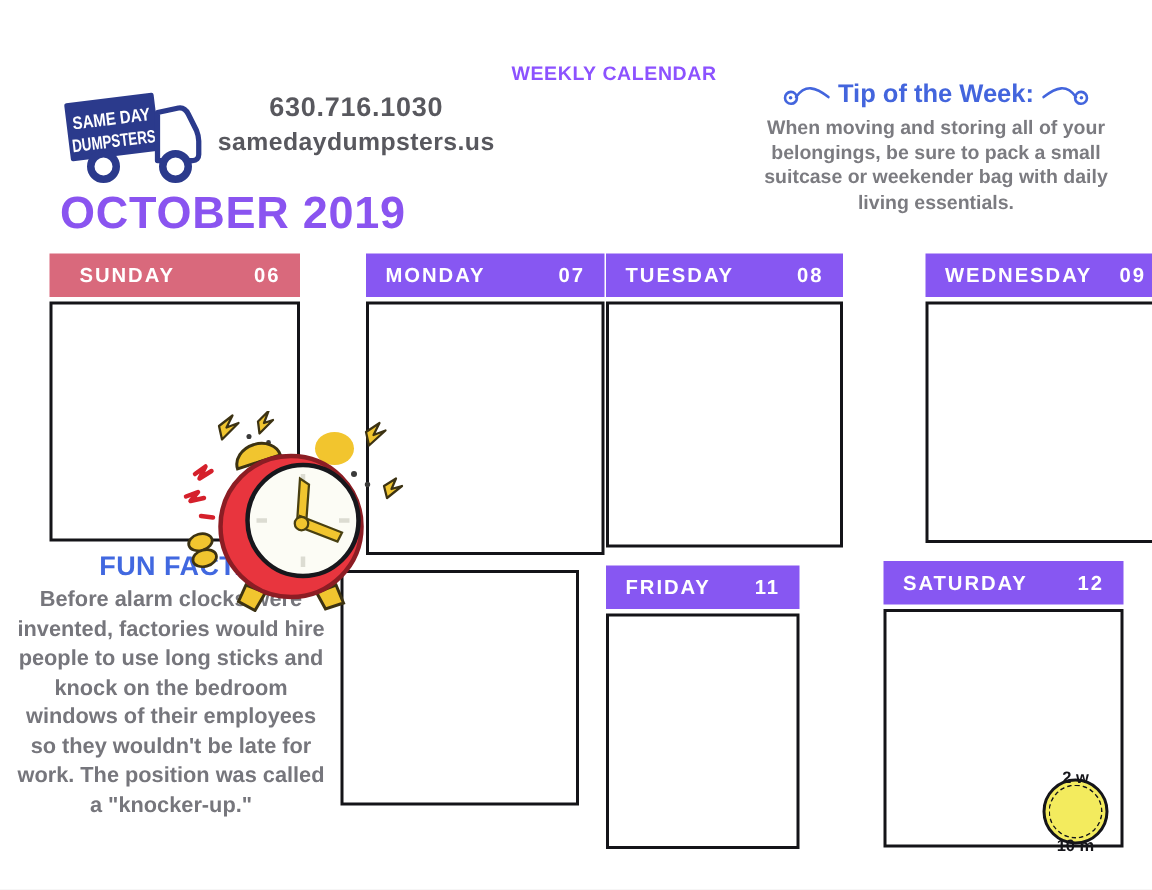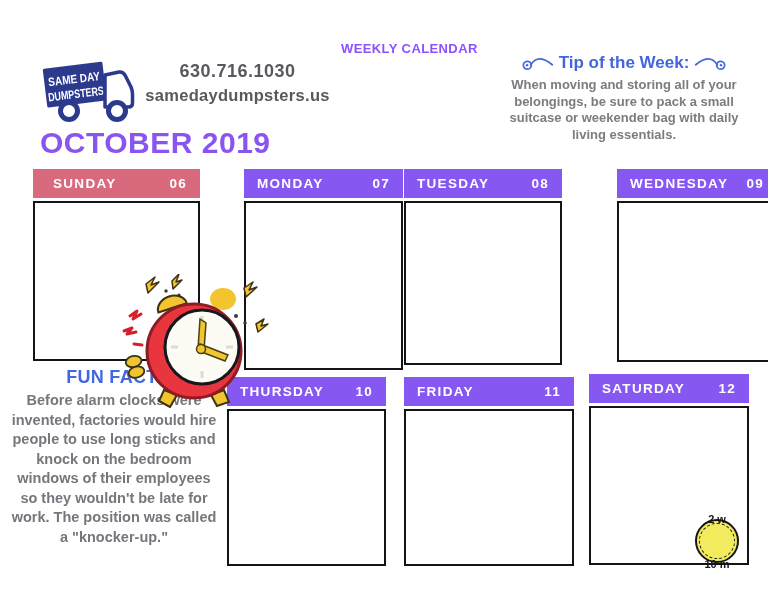--- a/index.html
+++ b/index.html
@@ -53,21 +53,21 @@
     display:flex;justify-content:space-between;align-items:center;
     padding:0 13px;font-size:13.5px;font-weight:bold;letter-spacing:1.3px;
   }
   .day-header.pink{background:var(--pink);padding-left:20px;}
   .day-box{margin-top:3px;background:#fff;border:2.5px solid var(--ink);}
   .cell-sun{left:33px;top:169px;width:167px;}
   .cell-mon{left:244px;top:169px;width:159px;}
   .cell-tue{left:404px;top:169px;width:158px;}
   .cell-wed{left:589px;top:169px;width:160px;padding-left:28px;}
   .cell-thu{left:227px;top:377px;width:159px;}
-  .cell-fri{left:404px;top:377px;width:170px;}
+  .cell-fri{left:404px;top:377px;width:129px;}
   .cell-sat{left:589px;top:374px;width:160px;}
   .cell-sun .day-box{height:156px;}
   .cell-mon .day-box{height:165px;}
   .cell-tue .day-box{height:160px;}
   .cell-wed .day-box{height:157px;}
   .cell-thu .day-box{height:153px;}
   .cell-fri .day-box{height:153px;}
   .cell-sat .day-box{height:155px;}
   
   .fun-fact{position:absolute;left:8px;top:367px;width:212px;text-align:center;z-index:2;}
@@ -147,24 +147,20 @@
     <div class="day-box"></div>
   </div>
   <div class="day-cell cell-wed">
     <div class="day-header">
       <span>WEDNESDAY</span>
       <span>09</span>
     </div>
     <div class="day-box"></div>
   </div>
   <div class="day-cell cell-thu">
-    <div class="day-header">
-      <span>THURSDAY</span>
-      <span>10</span>
-    </div>
     <div class="day-box"></div>
   </div>
   <div class="day-cell cell-fri">
     <div class="day-header">
       <span>FRIDAY</span>
       <span>11</span>
     </div>
     <div class="day-box"></div>
   </div>
   <div class="day-cell cell-sat">

